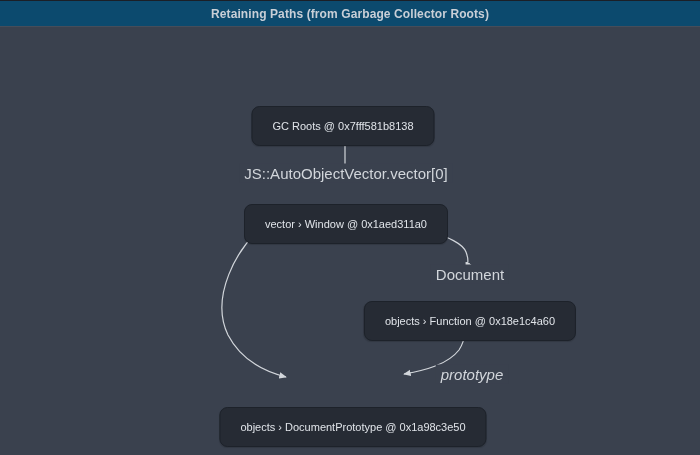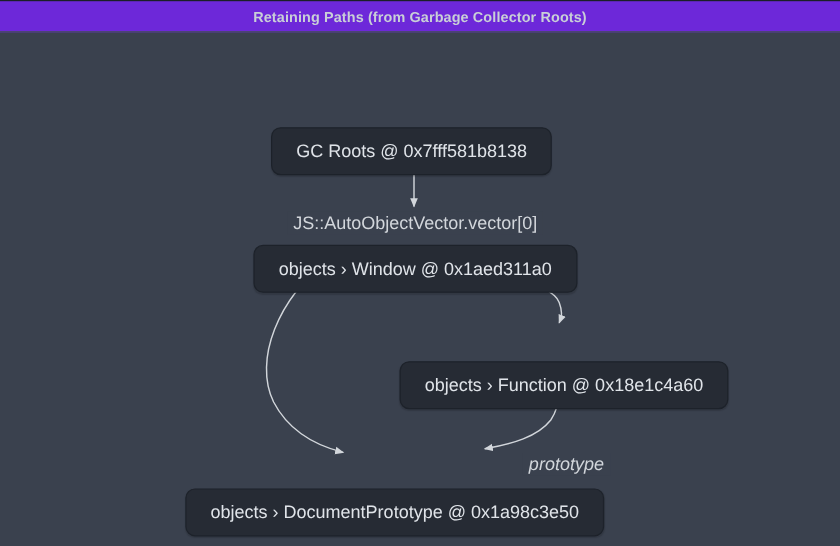--- a/index.html
+++ b/index.html
@@ -6,21 +6,21 @@
   body {
     width: 700px; height: 455px;
     background: #3a414e;
     font-family: "Liberation Sans", sans-serif;
     position: relative;
     overflow: hidden;
   }
   .panel-header {
     position: absolute; top: 0; left: 0; right: 0;
     height: 25px;
-    background: #6d28d9;
+    background: #0c4a6e;
     border-top: 1px solid #1b1f27;
     border-bottom: 1px solid #454d5a;
     display: flex; align-items: center; justify-content: center;
   }
   .panel-title {
     color: #c9cfd7;
     font-size: 12px;
     font-weight: 600;
     letter-spacing: 0.1px;
   }
@@ -33,41 +33,40 @@
   }
   .edge-label {
     position: absolute;
     transform: translate(-50%, -50%);
     z-index: 2;
     background: #3a414e;
     color: #d2d6db;
     font-size: 15px;
     padding: 1px 5px;
     white-space: nowrap;
-    margin-top: 13px;
   }
   .graph-node {
     position: absolute;
     transform: translateX(-50%);
     z-index: 3;
     height: 38px;
     background: #262b34;
     border: 1px solid #1d222a;
     border-radius: 8px;
     color: #e0e4e9;
-    font-size: 15px;
+    font-size: 11px;
     display: flex; align-items: center; justify-content: center;
     padding: 0 20px;
     white-space: nowrap;
     box-shadow: 0 1px 1px rgba(0,0,0,0.15);
   }
   .node-gc-roots            { left: 343px; top: 79px; }
   .node-window              { left: 346px; top: 177px; }
   .node-function            { left: 470px; top: 274px; text-align: center; }
-  .node-document-prototype  { left: 329px; top: 380px; }
+  .node-document-prototype  { left: 353px; top: 380px; }
 
   .label-vector     { left: 346px; top: 146px; }
   .label-document   { left: 470px; top: 247px; }
   .label-protocache { left: 226px; top: 299px; }
   .label-prototype  { left: 472px; top: 347px; font-style: italic; }
 </style>
 </head>
 <body>
 
 <div class="panel-header">
@@ -82,20 +81,21 @@
         <path d="M0,1.2 L9,5 L0,8.8 z" fill="#d2d6db"></path>
       </marker>
     </defs>
     <path d="M345,120 L345,172" fill="none" stroke="#d2d6db" stroke-width="1.2" marker-end="url(#arrow)"></path>
     <path d="M273,218 C232,248 211,300 228,335 C240,358 262,371 286,377" fill="none" stroke="#d2d6db" stroke-width="1.2" marker-end="url(#arrow)"></path>
     <path d="M400,218 C432,233 461,239 466,252 C469,260 468,264 466,269" fill="none" stroke="#d2d6db" stroke-width="1.2" marker-end="url(#arrow)"></path>
     <path d="M469,316 C464,330 467,338 459,350 C448,364 427,370 404,374" fill="none" stroke="#d2d6db" stroke-width="1.2" marker-end="url(#arrow)"></path>
   </svg>
 
   <div class="edge-label label-vector">JS::AutoObjectVector.vector[0]</div>
+  <div class="edge-label label-document">Document</div>
   <div class="edge-label label-prototype">prototype</div>
 
   <div class="graph-node node-gc-roots">GC Roots @ 0x7fff581b8138</div>
-  <div class="graph-node node-window">objects › Window @ 0x1aed311a0</div>
+  <div class="graph-node node-window">vector › Window @ 0x1aed311a0</div>
   <div class="graph-node node-function">objects › Function @ 0x18e1c4a60</div>
   <div class="graph-node node-document-prototype">objects › DocumentPrototype @ 0x1a98c3e50</div>
 
 </div>
 
 </body></html>

